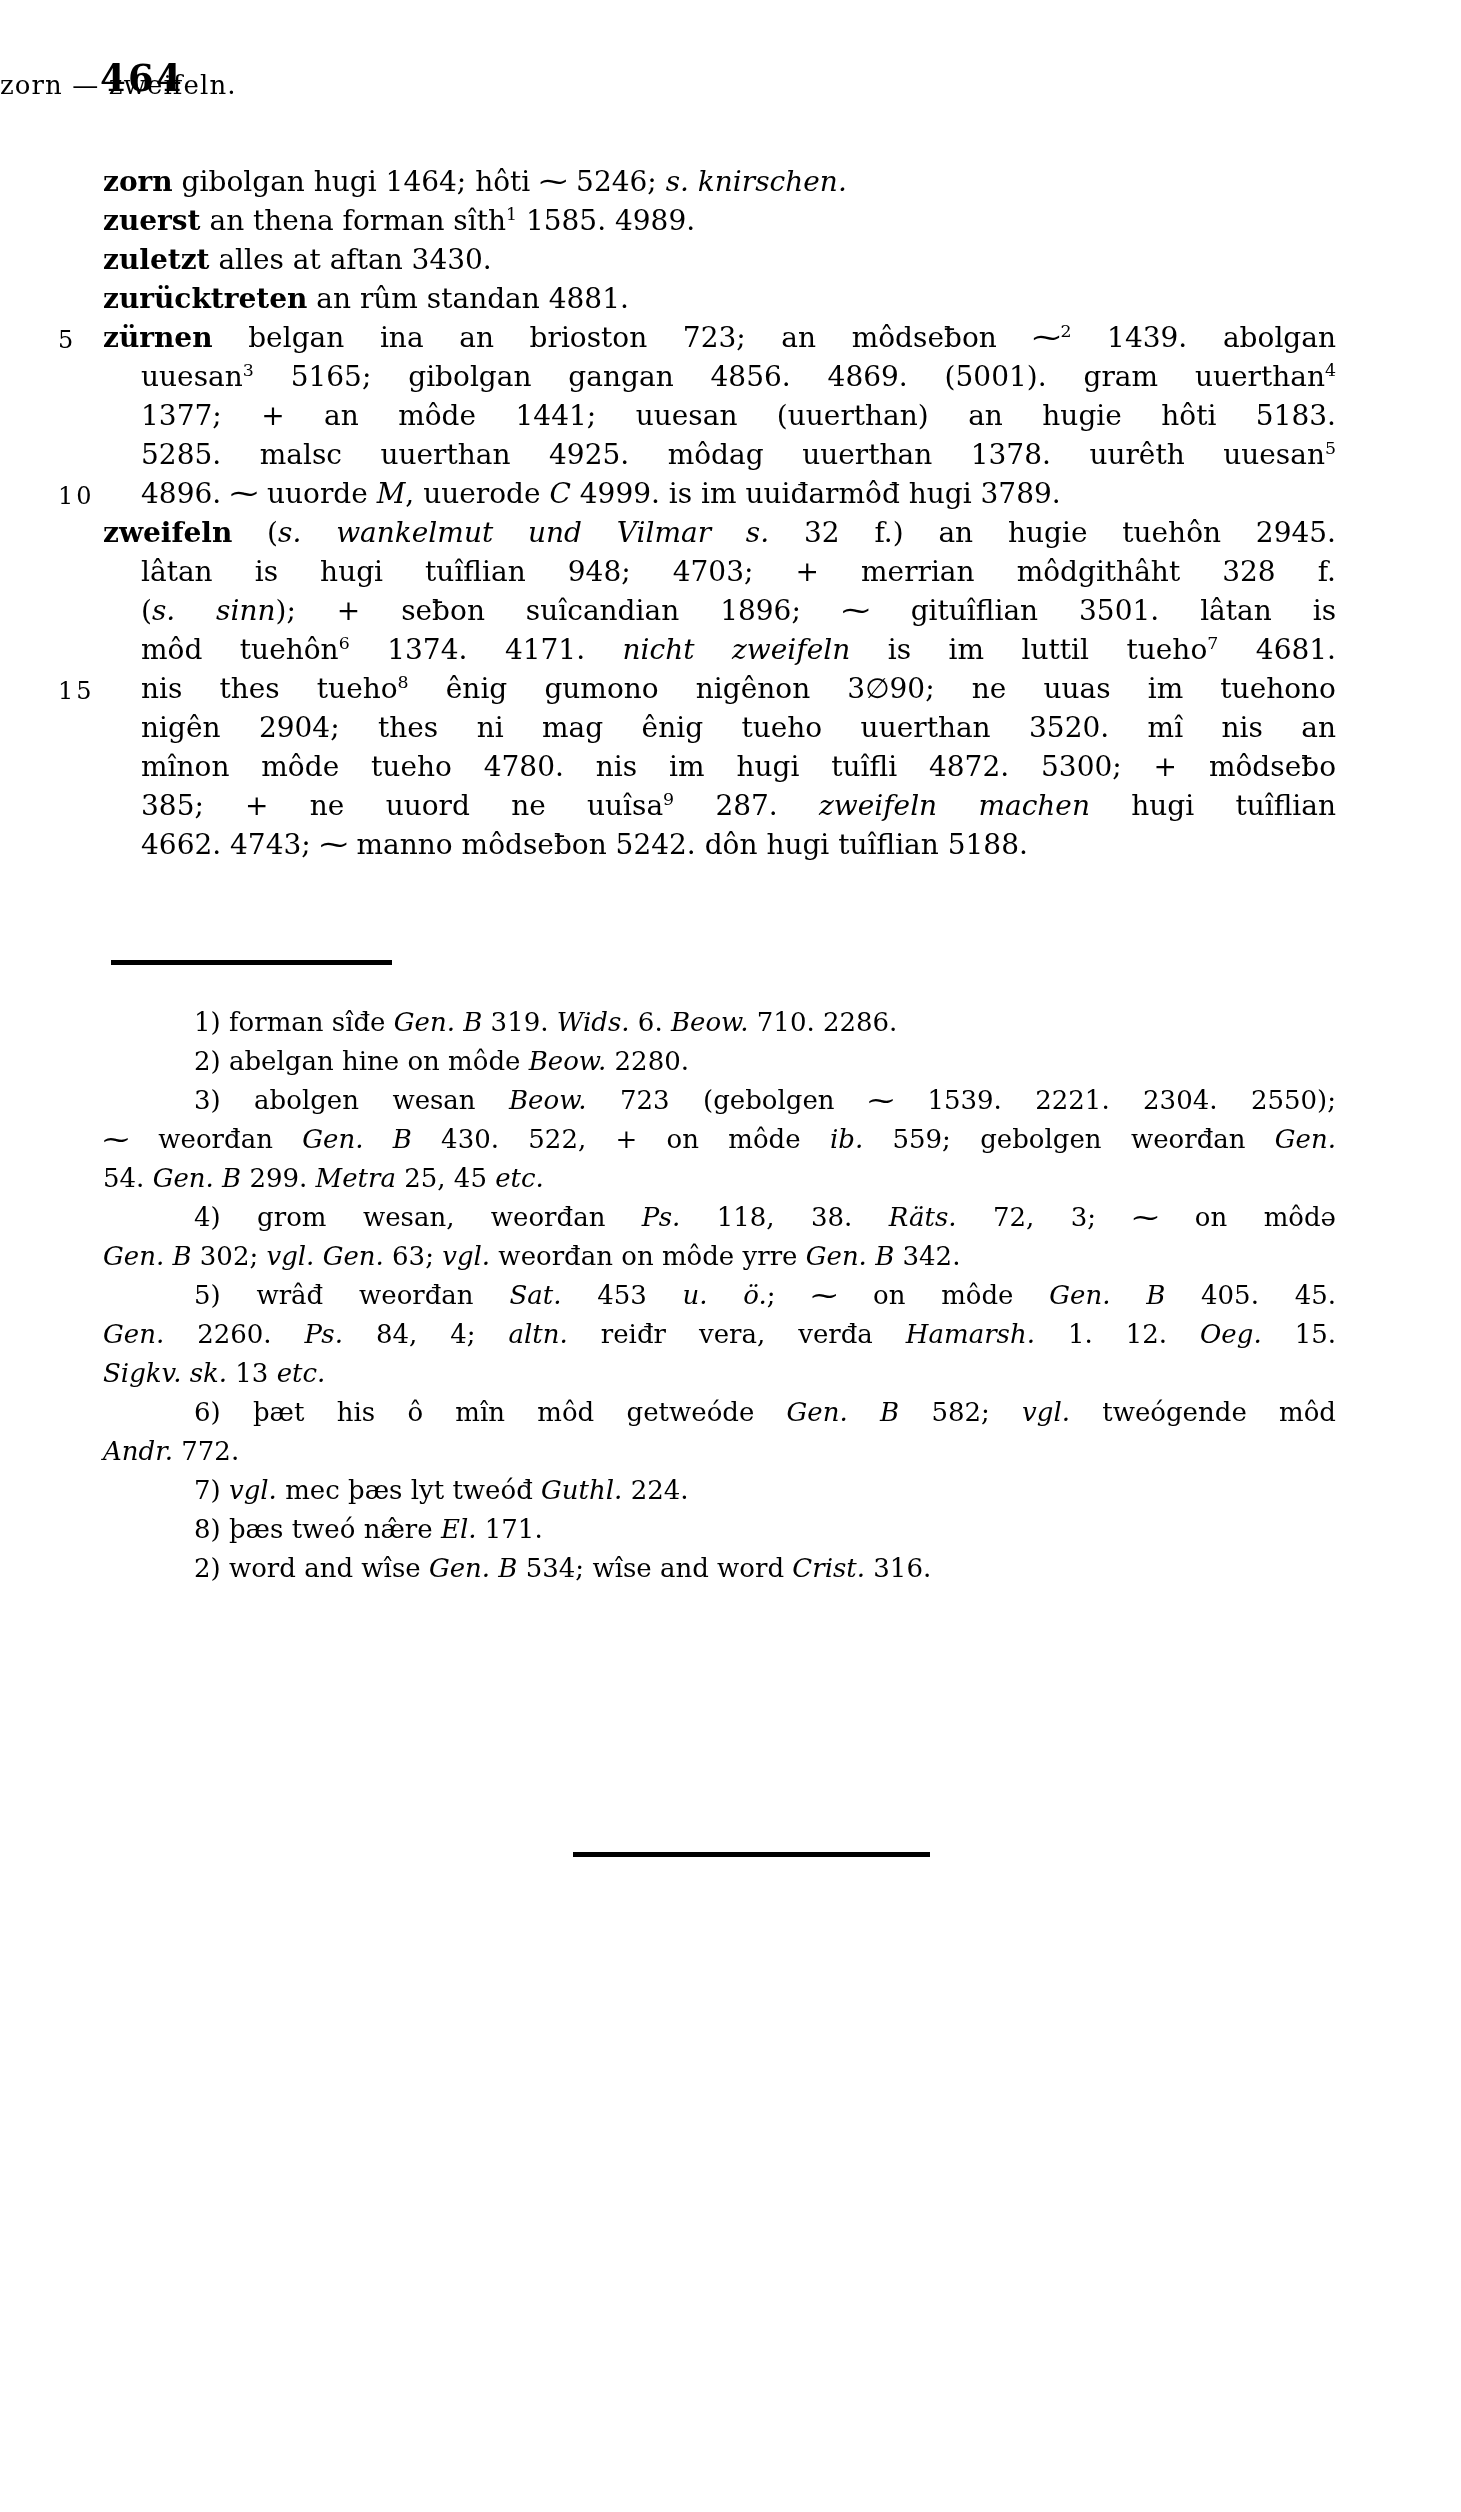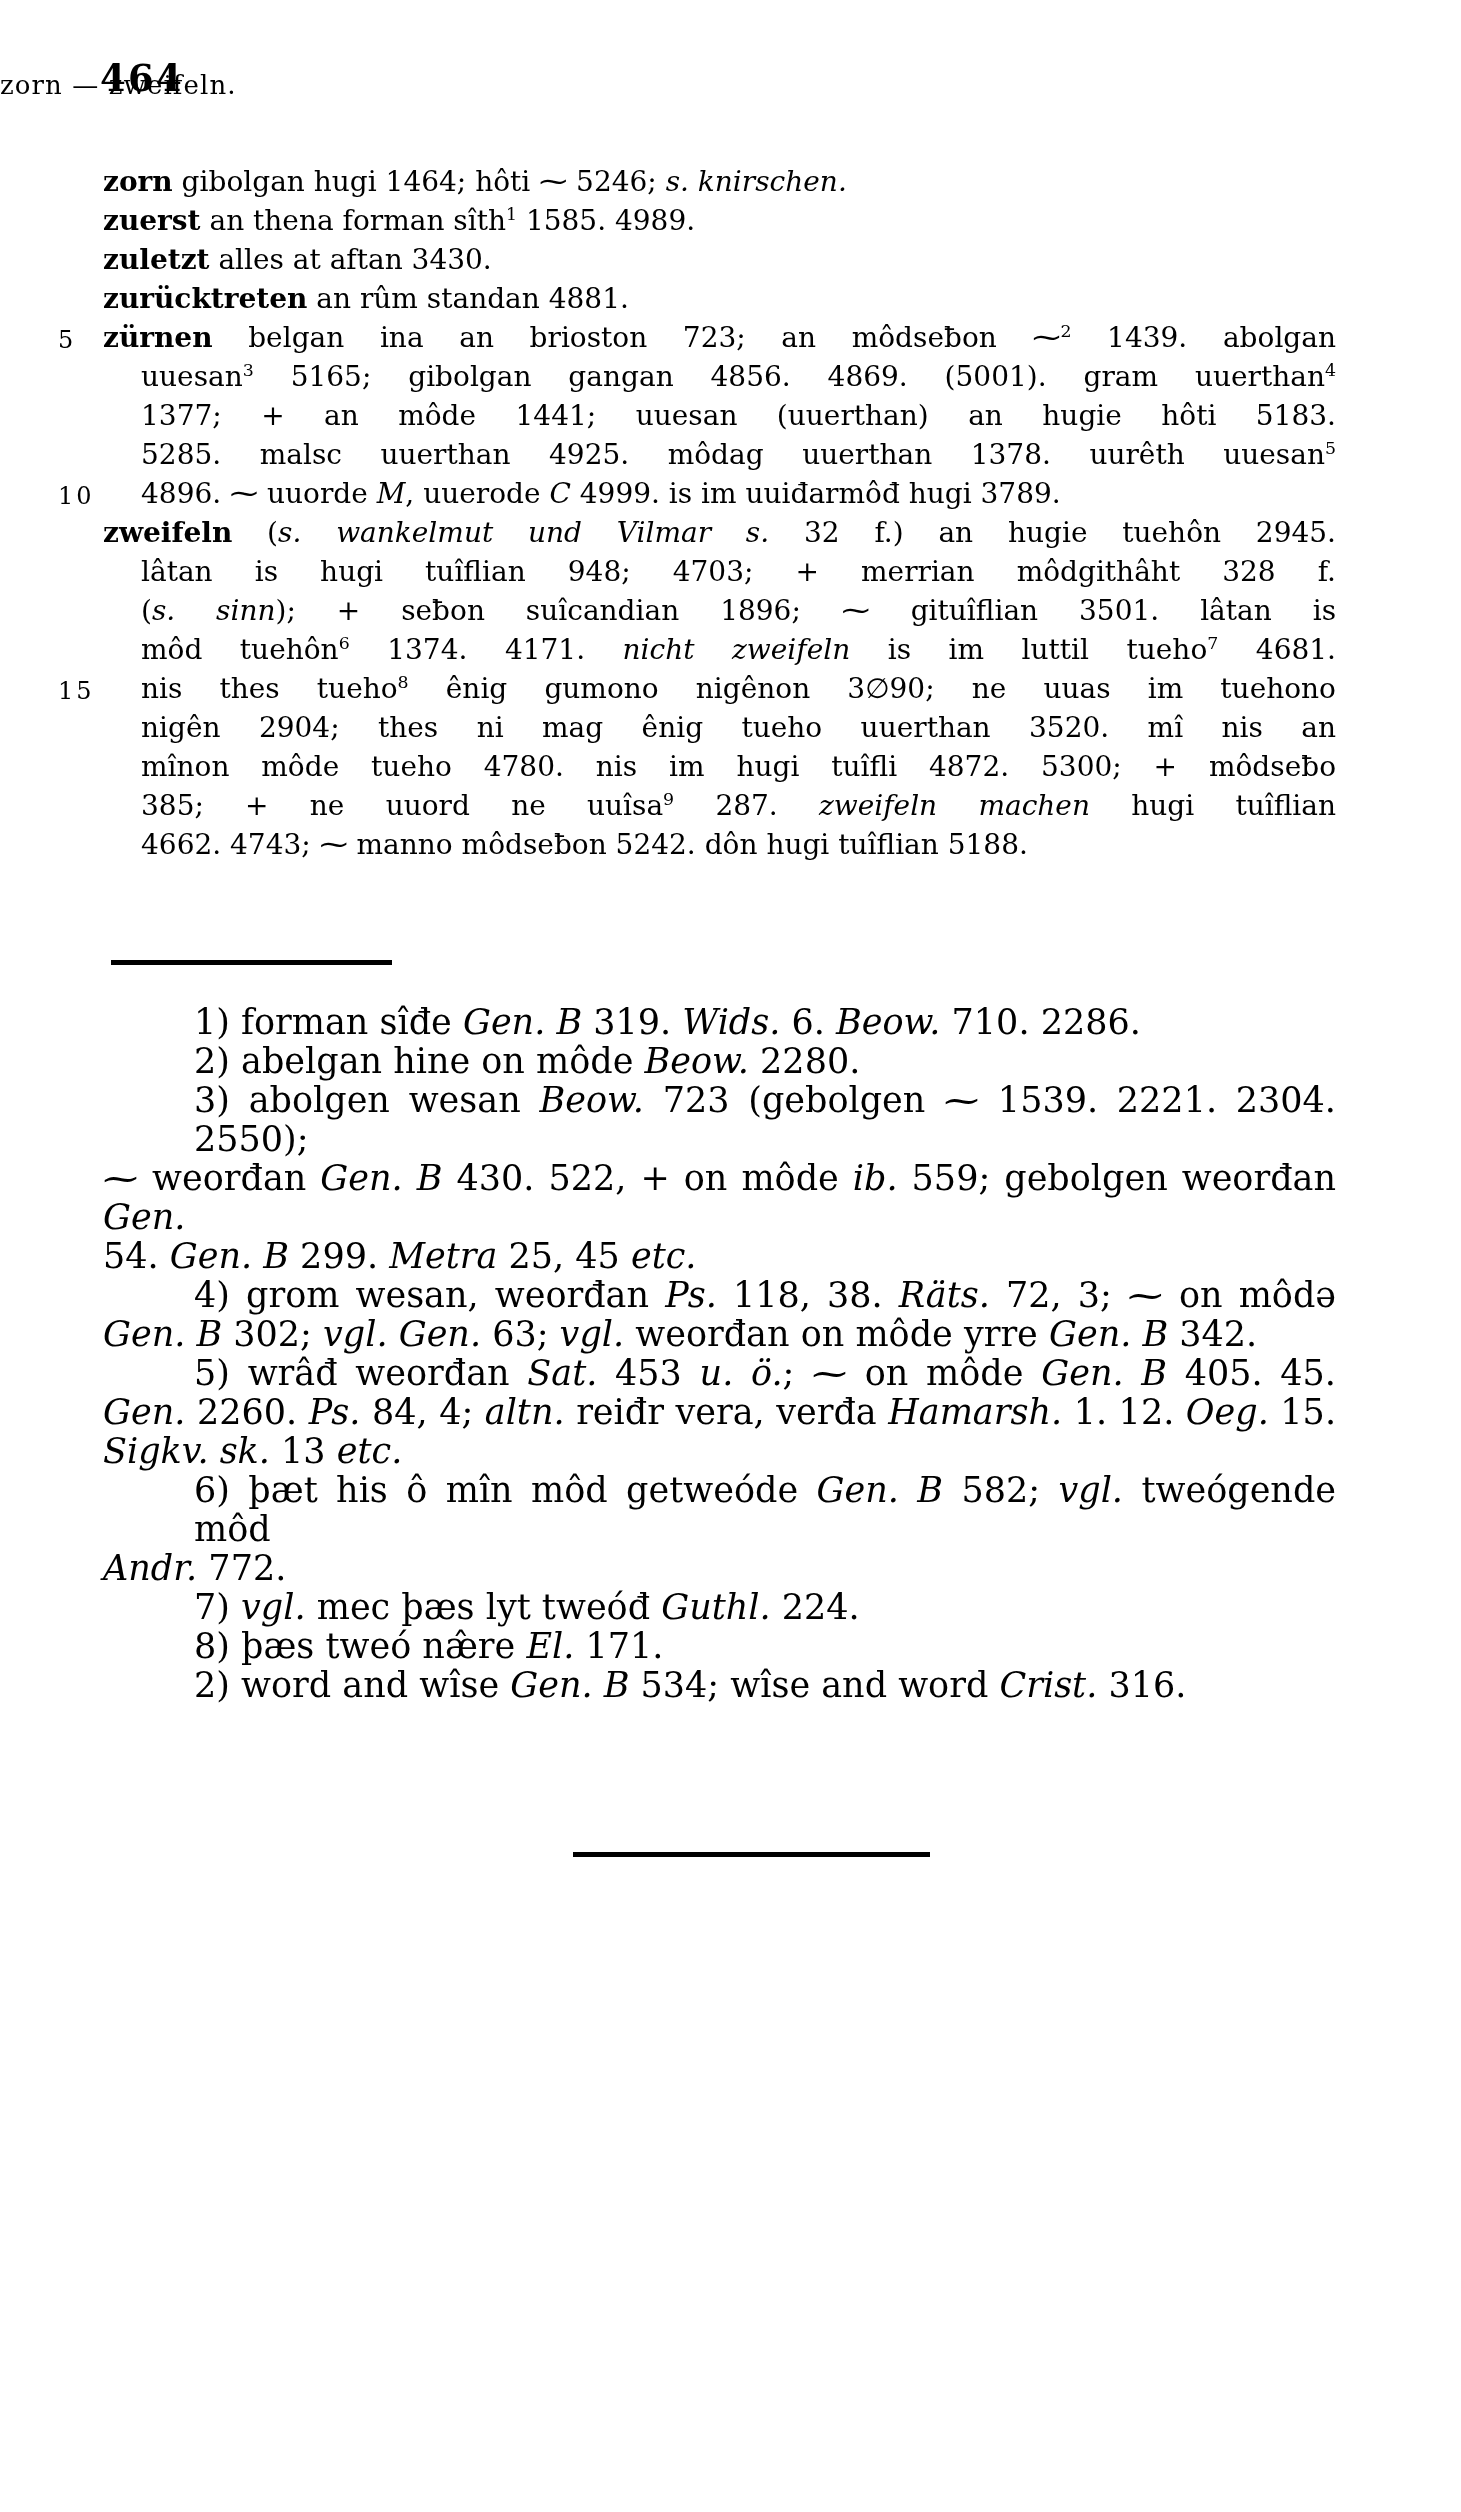--- a/index.html
+++ b/index.html
@@ -37,21 +37,21 @@
     left: 103px;
     width: 1233px;
     font-size: 28px;
     line-height: 39px;
   }
   .footnotes {
     position: absolute;
     top: 1003px;
     left: 103px;
     width: 1233px;
-    font-size: 35px;
+    font-size: 26px;
     line-height: 39px;
   }
   .line {
     position: relative;
     text-align: justify;
     text-align-last: justify;
   }
   .line.last { text-align-last: left; }
   .line.cont { padding-left: 38px; }
   .line.fn-first { padding-left: 91px; }

